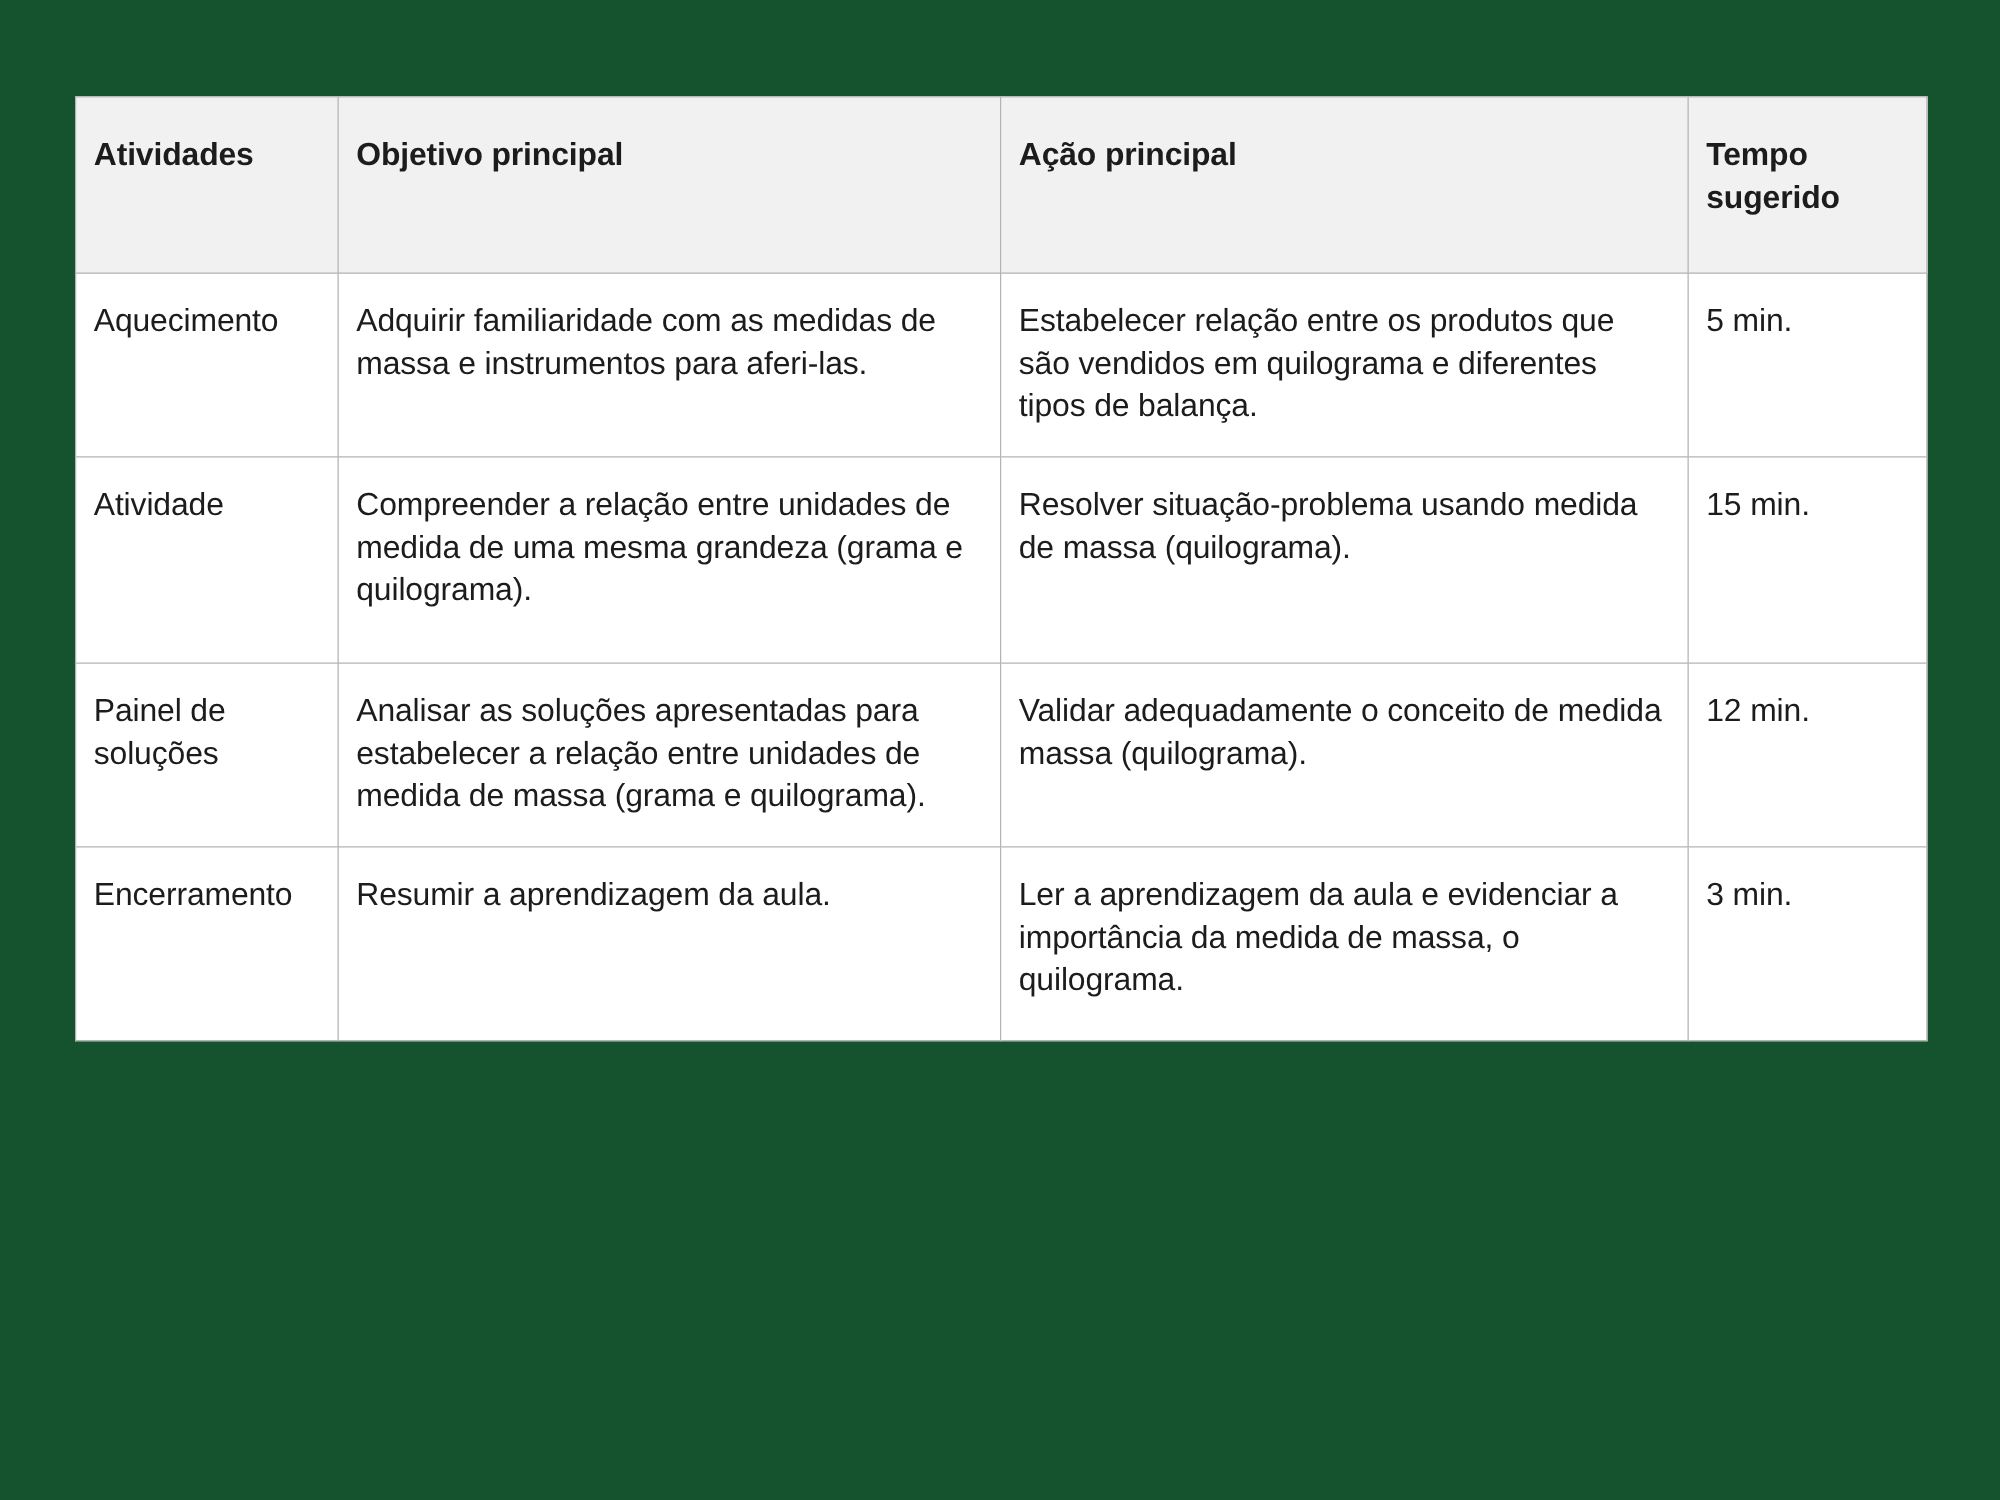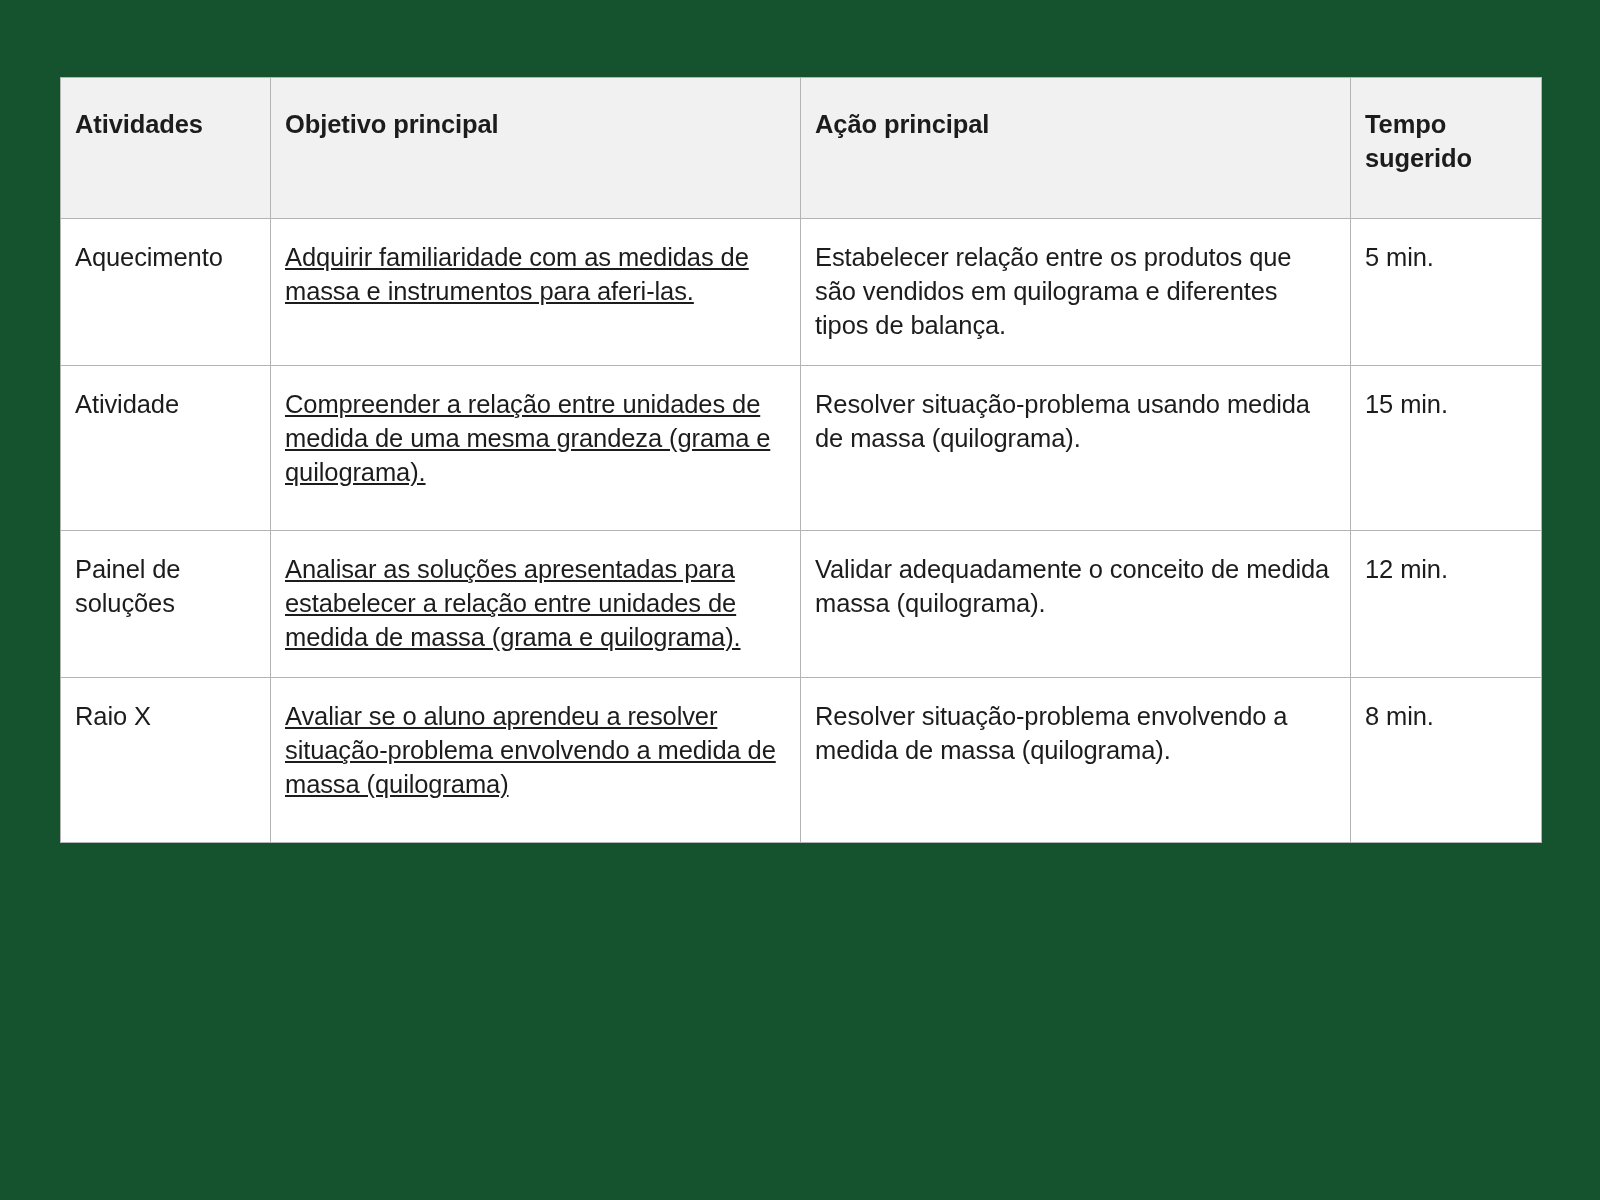--- a/index.html
+++ b/index.html
@@ -66,21 +66,21 @@
 
   
   tr.r-0 td { height: 102px; }
   tr.r-1 td { height: 120px; }
   tr.r-2 td { height: 102px; margin-top: 35px; }
   tr.r-3 td { height: 72px; }
   tr.r-4 td { height: 110px; }
   tr.r-5 td { height: 120px; }
 
   td.cell-activity  { padding-left: 14px; }
-  td.cell-objective { padding-left: 18px; text-decoration: underline; }
+  td.cell-objective { padding-left: 18px; }
   td.cell-action    { padding-left: 18px; }
   td.cell-time      { padding-left: 12px; }
 
   
   td.justify { text-align: justify; text-justify: inter-word; }
 
   .logo-watermark {
     position: absolute;
     left: 1378px;
     top: 1028px;
@@ -135,26 +135,26 @@
         </tr>
 
         <tr class="r-2">
           <td class="cell-activity">Painel de soluções</td>
           <td class="cell-objective">Analisar as soluções apresentadas para estabelecer a relação entre unidades de medida de massa (grama e quilograma).</td>
           <td class="cell-action">Validar adequadamente o conceito de medida massa (quilograma).</td>
           <td class="cell-time">12 min.</td>
         </tr>
 
 
+        <tr class="r-4">
+          <td class="cell-activity">Encerramento</td>
+          <td class="cell-objective">Resumir a aprendizagem da aula.</td>
+          <td class="cell-action">Ler a aprendizagem da aula e evidenciar a importância da medida de massa, o quilograma.</td>
+          <td class="cell-time">3 min.</td>
+        </tr>
 
-        <tr class="r-5">
-          <td class="cell-activity">Raio X</td>
-          <td class="cell-objective">Avaliar se o aluno aprendeu a resolver situação-problema envolvendo a medida de massa (quilograma)</td>
-          <td class="cell-action justify">Resolver situação-problema envolvendo a medida de massa (quilograma).</td>
-          <td class="cell-time">8 min.</td>
-        </tr>
 
       </tbody>
     </table>
   </div>
 
 
 </div>
 
 </body></html>

